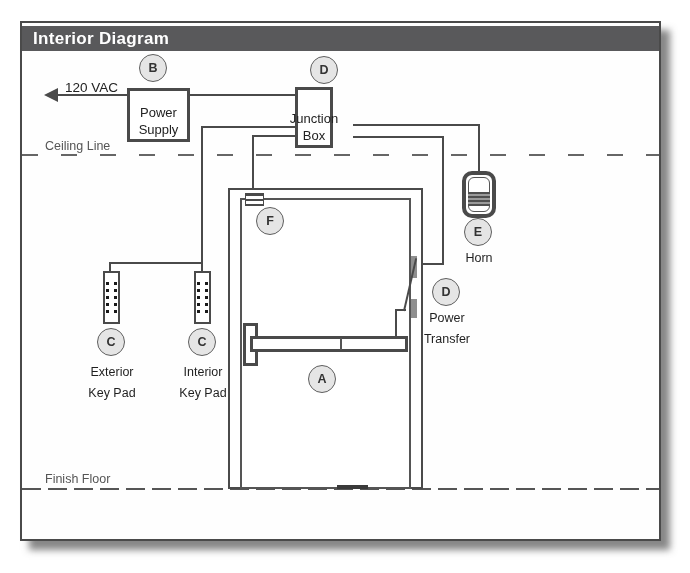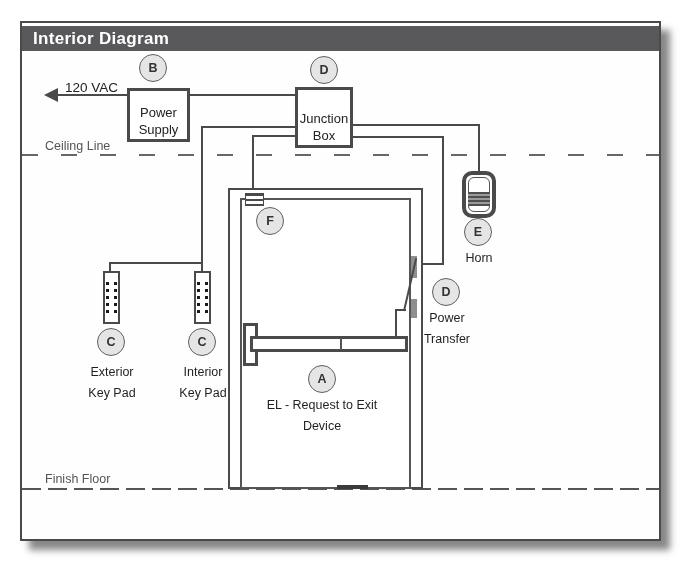--- a/index.html
+++ b/index.html
@@ -190,32 +190,31 @@
         <i></i>
         <i></i>
         <i></i>
         <i></i>
       </span>
   </div>
 
   <div class="thickbox" style="left:127px; top:88px; width:63px; height:54px;">
     <span>Power Supply</span>
   </div>
-  <div class="thickbox" style="left:295px; top:87px; width:58px; height:61px;">
+  <div class="thickbox" style="left:295px; top:87px; width:38px; height:61px;">
     <span>Junction Box</span>
   </div>
 
   <div class="tag" style="left:139px; top:54px;">B</div>
   <div class="tag" style="left:310px; top:56px;">D</div>
   <div class="tag" style="left:256px; top:207px;">F</div>
   <div class="tag" style="left:464px; top:218px;">E</div>
   <div class="tag" style="left:432px; top:278px;">D</div>
   <div class="tag" style="left:97px; top:328px;">C</div>
   <div class="tag" style="left:188px; top:328px;">C</div>
   <div class="tag" style="left:308px; top:365px;">A</div>
 
   <div class="lbl" style="left:479px; top:248px; width:60px;">Horn</div>
   <div class="lbl" style="left:447px; top:308px; width:62px;">Power Transfer</div>
   <div class="lbl" style="left:112px; top:362px; width:62px;">Exterior Key Pad</div>
   <div class="lbl" style="left:203px; top:362px; width:62px;">Interior Key Pad</div>
-  <div class="lbl" style="left:322px; top:395px; width:152px;">EL - Request to Exit Device</div>
 
 </div>
 
 </body></html>

